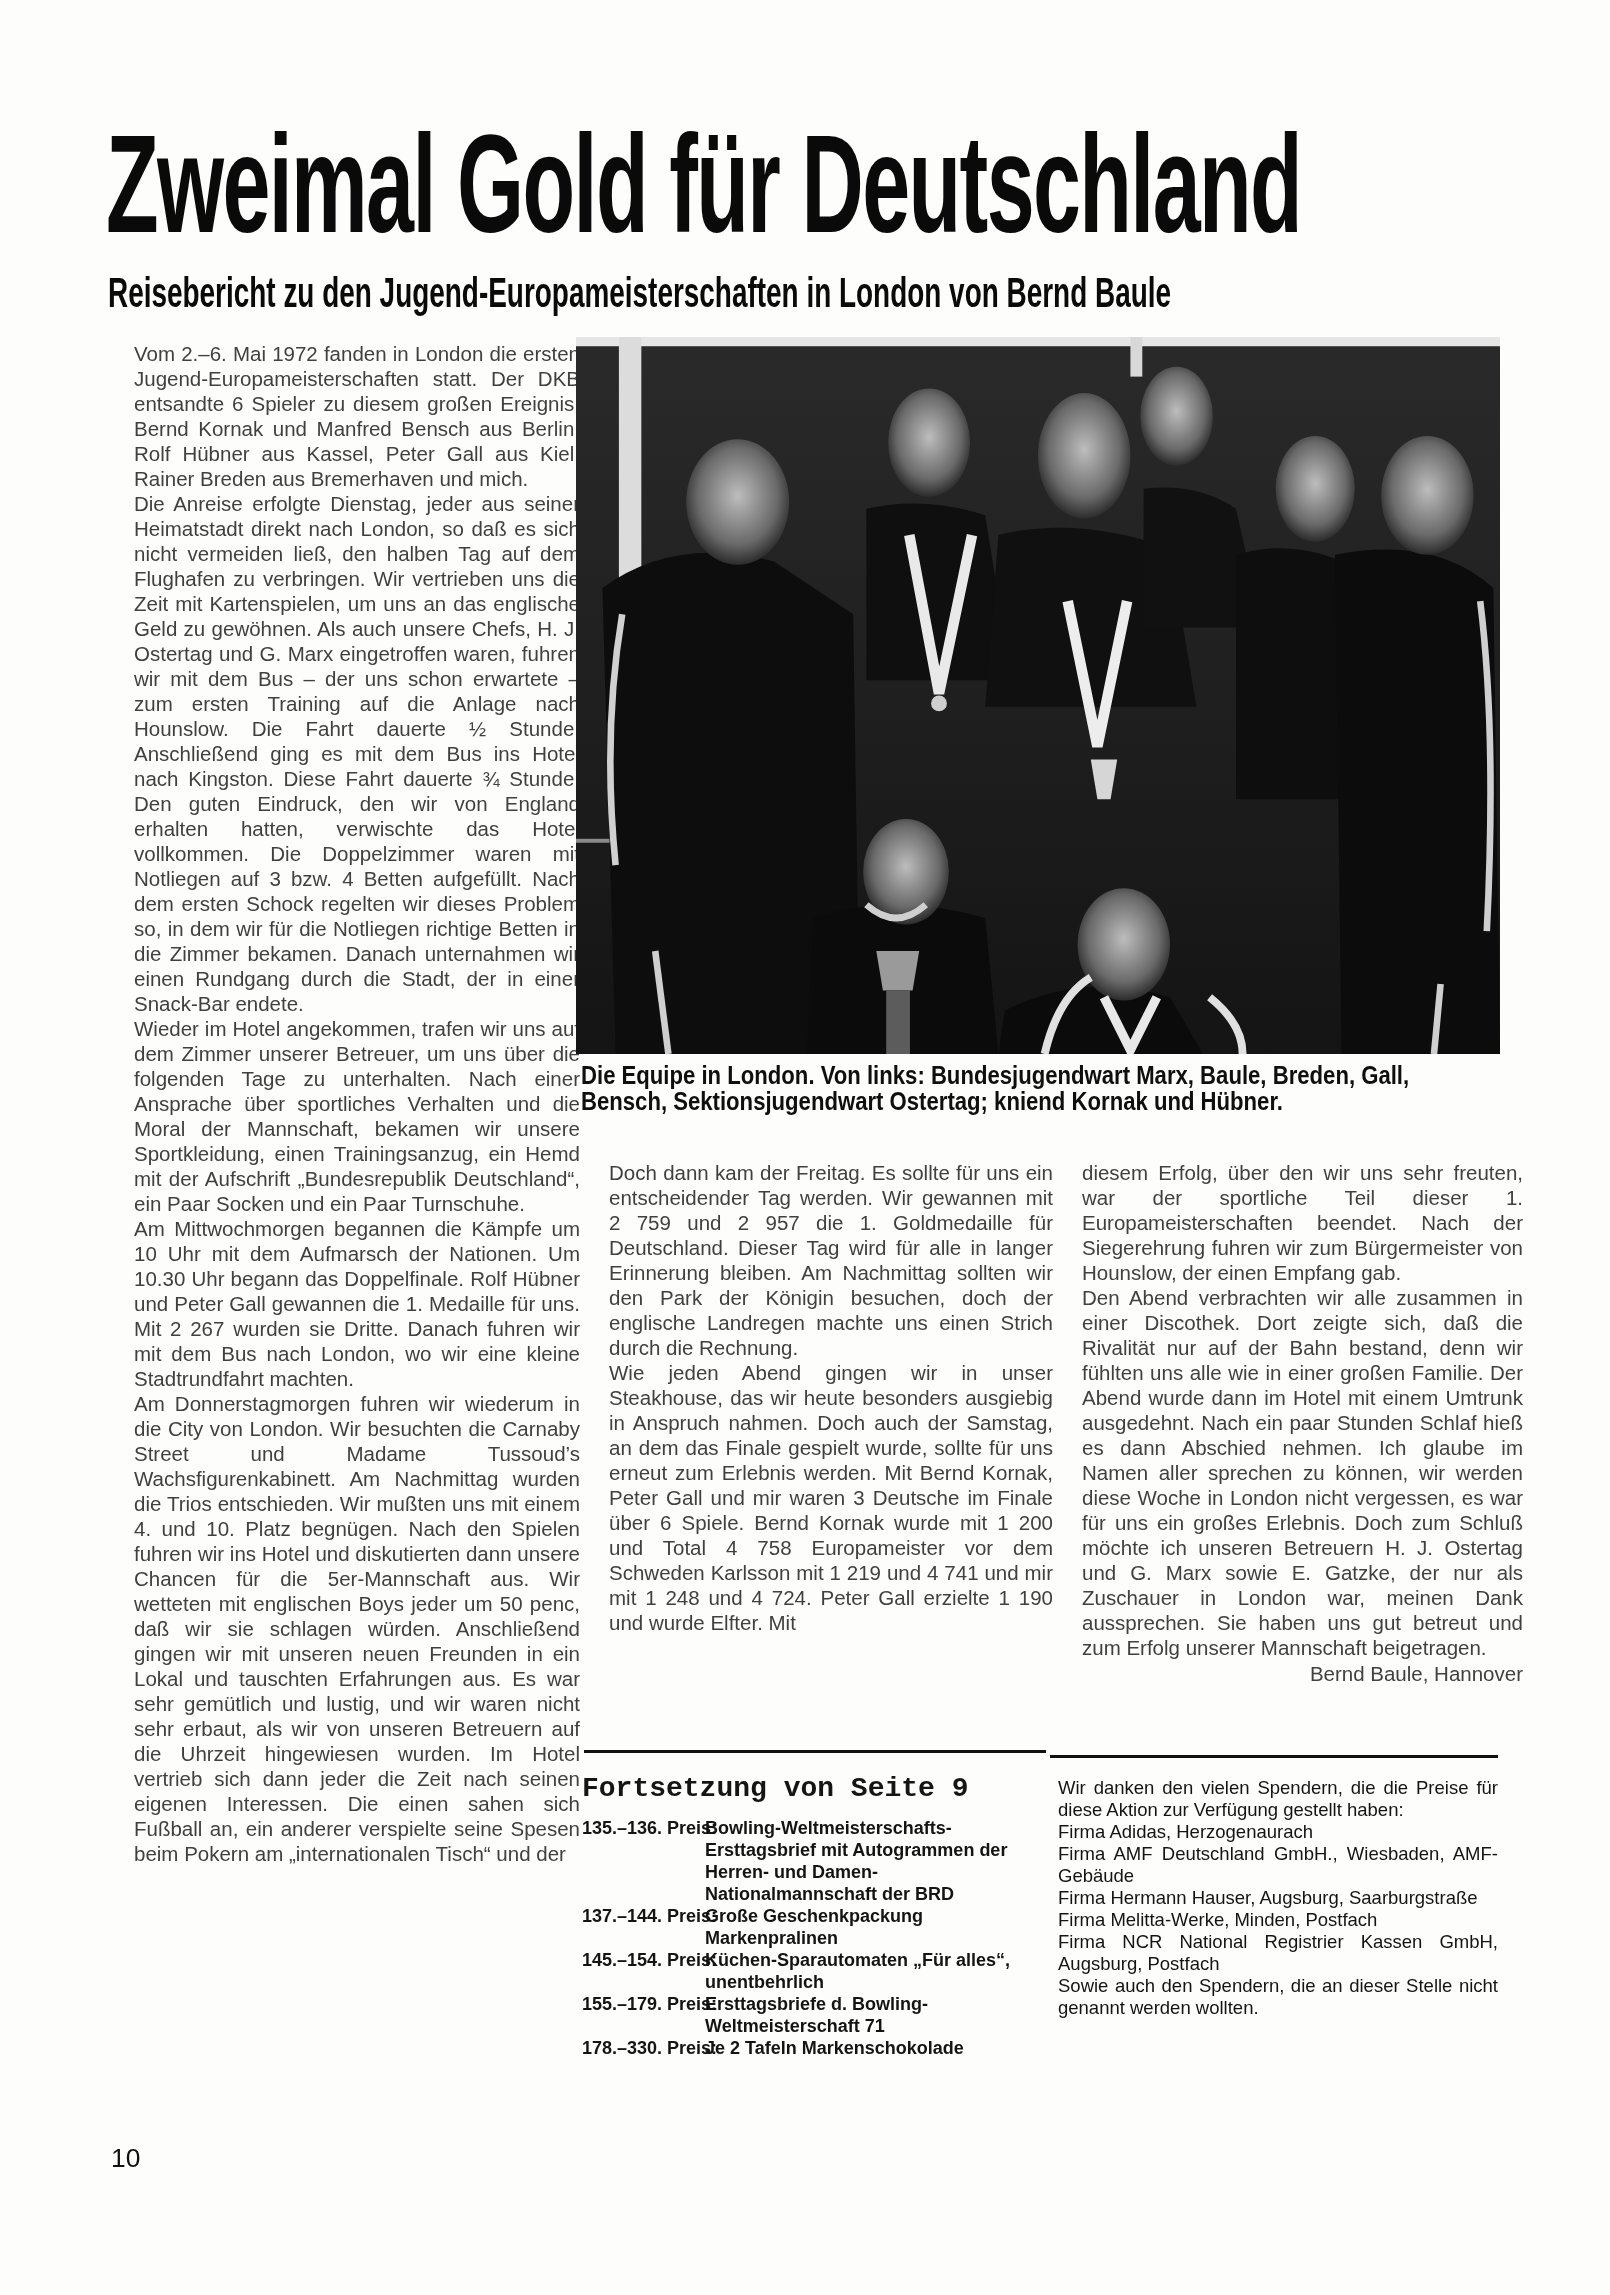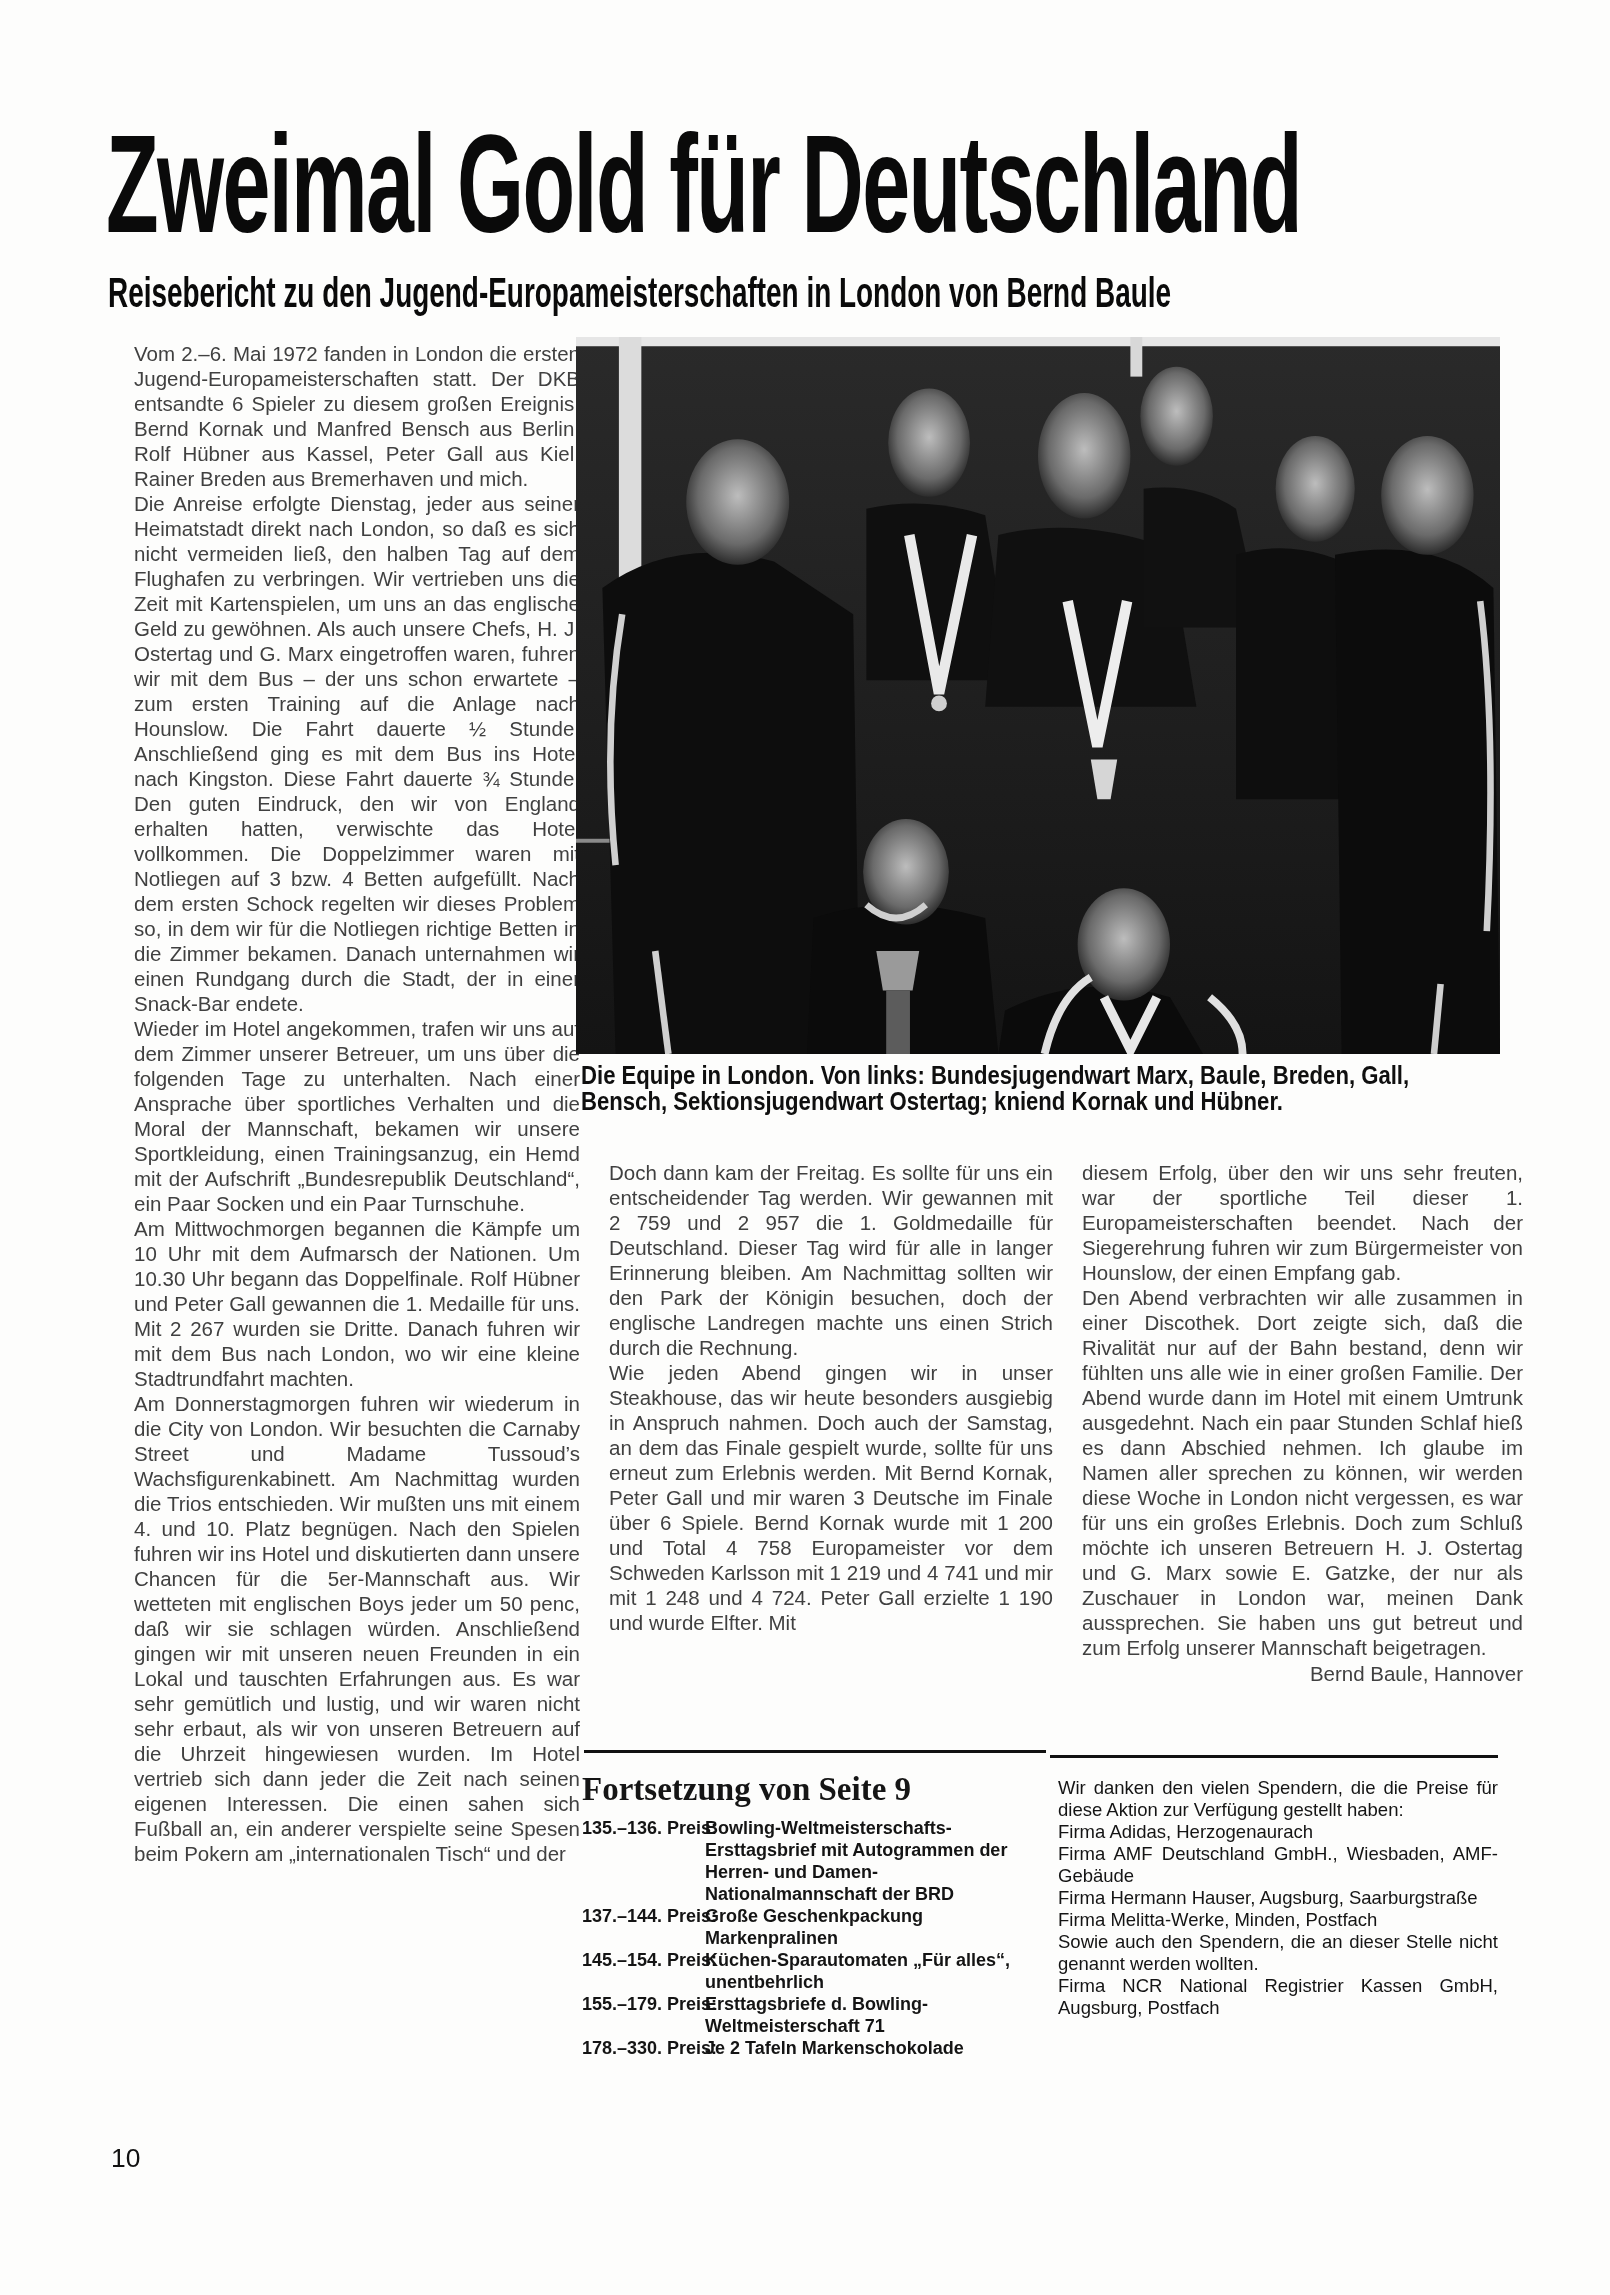--- a/index.html
+++ b/index.html
@@ -98,23 +98,23 @@
       height: 2.6px;
       background: #111;
     }
     .rule-mid { left: 584px; top: 1750px; width: 462px; }
     .rule-right { left: 1050px; top: 1755px; width: 448px; }
 
     
     .cont-title {
       left: 582px;
       top: 1773px;
-      font-family: Liberation Serif, serif;
-      font-weight: bold;
-      font-size: 33px;
+      font-family: Liberation Mono, monospace;
+      font-weight: bold;
+      font-size: 28px;
       line-height: 32px;
       white-space: nowrap;
       color: #151515;
     }
     .prize-list {
       left: 582px;
       top: 1817px;
       width: 462px;
       font-family: "Liberation Sans", sans-serif;
       font-weight: bold;
@@ -266,18 +266,18 @@
     <span class="prize-text">Je 2 Tafeln Markenschokolade</span>
   </div>
 </div>
 
 <div class="abs thanks">
   <div>Wir danken den vielen Spendern, die die Preise für diese Aktion zur Verfügung gestellt haben:</div>
   <div>Firma Adidas, Herzogenaurach</div>
   <div>Firma AMF Deutschland GmbH., Wiesbaden, AMF-Gebäude</div>
   <div>Firma Hermann Hauser, Augsburg, Saarburgstraße</div>
   <div>Firma Melitta-Werke, Minden, Postfach</div>
+  <div>Firma NCR National Registrier Kassen GmbH, Augsburg, Postfach</div>
   <div>Sowie auch den Spendern, die an dieser Stelle nicht genannt werden wollten.</div>
-  <div>Firma NCR National Registrier Kassen GmbH, Augsburg, Postfach</div>
 </div>
 
 <div class="abs page-number">10</div>
 
 
 </body></html>

